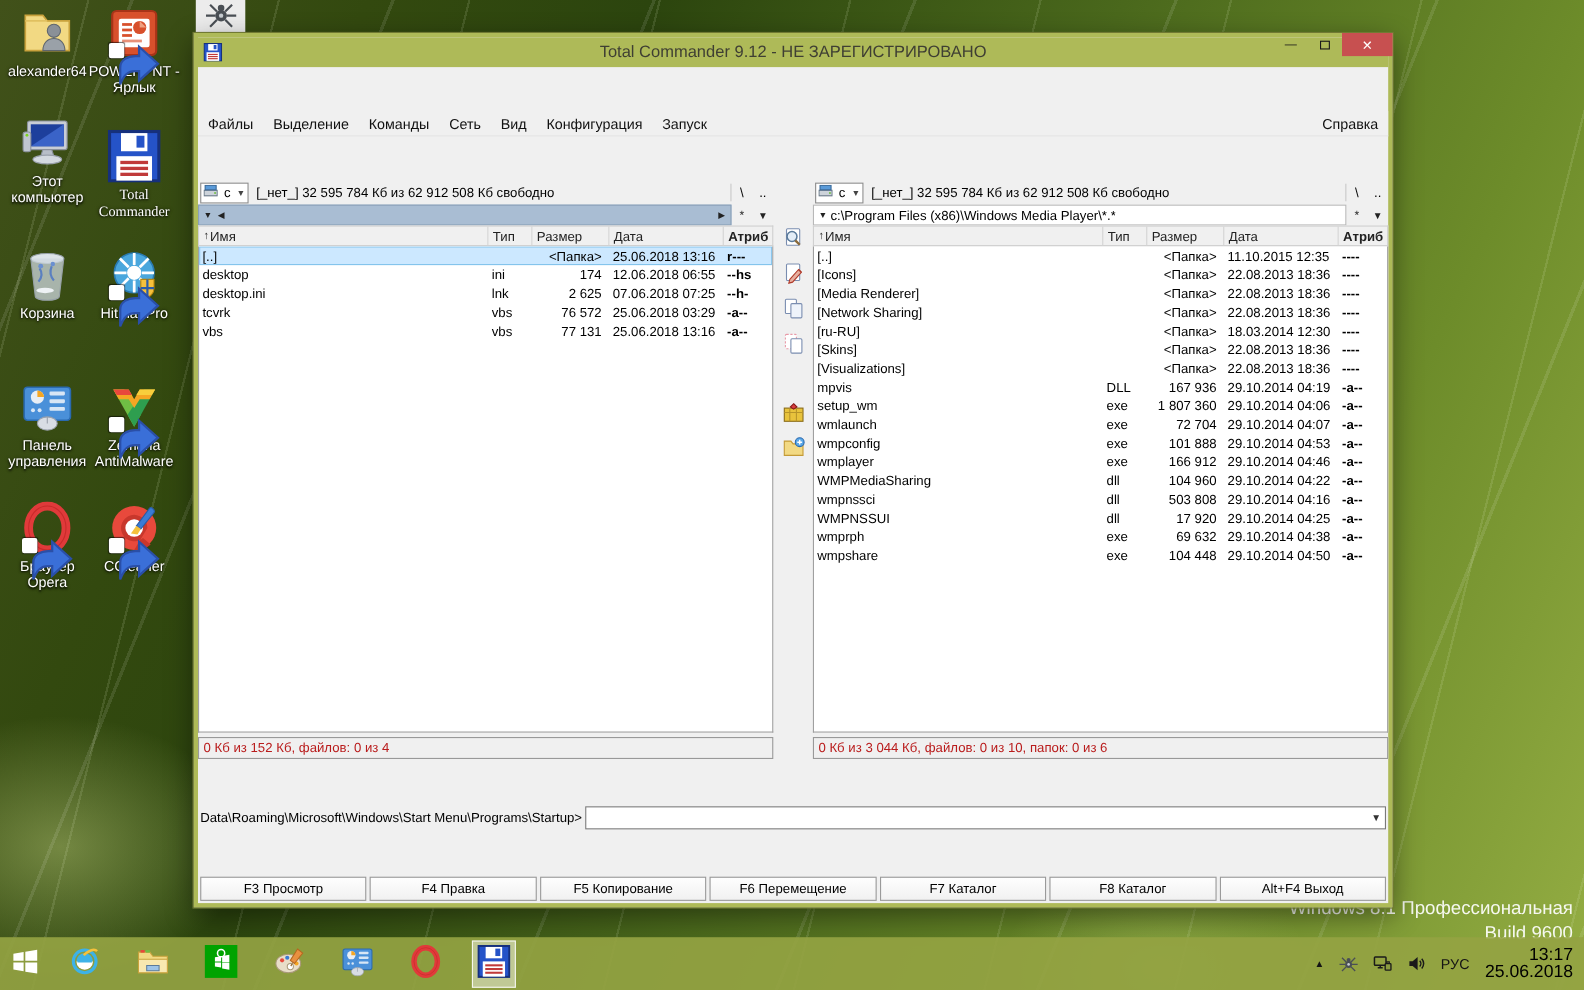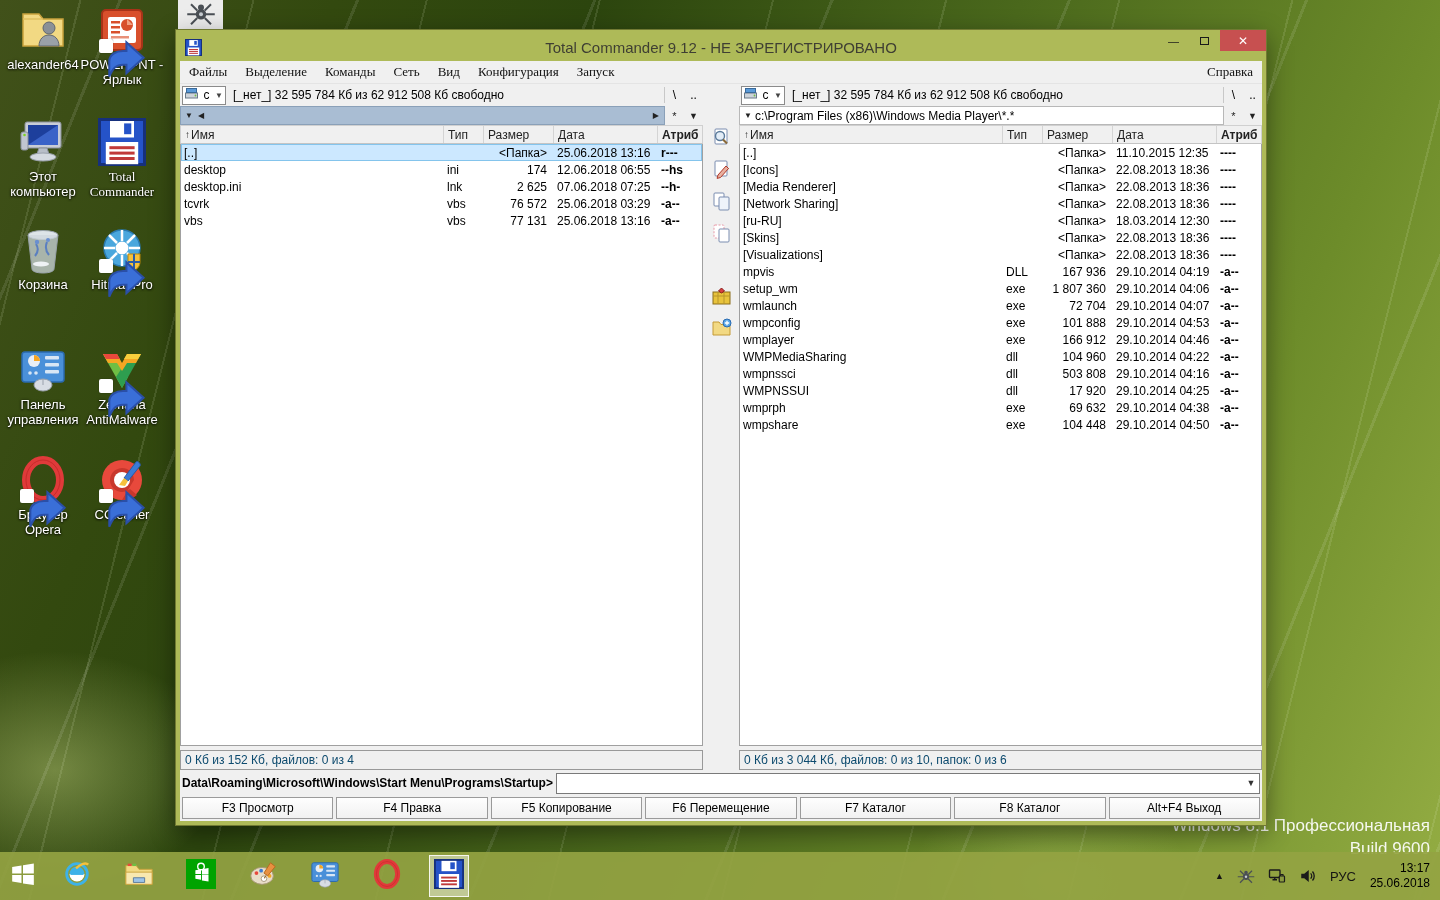--- a/index.html
+++ b/index.html
@@ -31,33 +31,33 @@
   .drweb-top { position:absolute; left:178px; top:-6px; width:45px; height:42px;
     background:#ececec; border-radius:4px; display:flex; align-items:center; justify-content:center; }
   .drweb-top svg { width:30px; height:30px; }
 
   .watermark { position:absolute; right:10px; top:814px; text-align:right; z-index:1;
     color:rgba(255,255,255,0.92); font-size:17px; line-height:23px; }
 
   
   .tc-window { position:absolute; left:176px; top:30px; width:1090px; height:795px; z-index:5;
     background:#f0f0f0; border:4px solid #aeba58; outline:1px solid #717a33;
-    display:flex; flex-direction:column; box-shadow:0 8px 24px rgba(0,0,0,0.45); }
+    display:flex; flex-direction:column; box-shadow:0 8px 24px rgba(0,0,0,0.45);gap:40px; }
   .titlebar { height:27px; background:#aeba58; display:flex; align-items:center; position:relative; flex:none; }
   .titlebar .wicon { margin-left:5px; width:17px; height:17px; }
   .titlebar .ttl { position:absolute; left:0; right:0; text-align:center; font-size:15px; color:#3f3f33; }
   .cap-btns { position:absolute; right:-4px; top:-4px; display:flex; }
   .cap { width:31px; height:21px; display:flex; align-items:center; justify-content:center;
     font-size:11px; color:#1a1a1a; }
   .cap.close { width:46px; background:#c75050; color:#fff; font-size:12px; }
   .cap .maxbox { width:9px; height:8px; border:1px solid #1a1a1a; display:block; }
 
   .menubar { height:23px; background:#f0f0f0; display:flex; align-items:center; font-size:13px;
     color:#111; flex:none; border-bottom:1px solid #e4e4e4; }
-  .menubar .mi { padding:3px 9px;font-family:Liberation Serif, serif; }
+  .menubar .mi { padding:3px 9px; }
   .menubar .spacer { flex:1; }
 
   .main { flex:1; display:flex; min-height:0; }
   .panelcol { width:523px; display:flex; flex-direction:column; min-height:0; }
   .midcol { width:36px; flex:none; display:flex; flex-direction:column; align-items:center; padding-top:42px; }
   .midcol .tb { width:26px; height:26px; margin-bottom:6px; display:flex; align-items:center; justify-content:center; }
   .midcol .tb svg { width:21px; height:21px; }
   .midcol .gap { height:30px; }
 
   .drivebar { height:22px; display:flex; align-items:center; font-size:12px; flex:none; }
@@ -95,24 +95,24 @@
   .filelist { flex:1; background:#fff; border:1px solid #a0a0a0; border-top:none; overflow:hidden; }
   .frow { height:17px; display:flex; align-items:center; font-size:12px; color:#000; border:1px solid transparent; }
   .frow.sel { background:#cce8ff; border-color:#84c4ec; }
   .frow .c-name { display:flex; align-items:center; padding-left:2px; overflow:hidden; white-space:nowrap; }
   .frow .c-type { padding-left:4px; }
   .frow .c-size { text-align:right; padding-right:6px; }
   .frow .c-date { padding-left:4px; }
   .frow .c-attr { padding-left:4px; }
 
   .statusbar { height:20px; margin-top:4px; background:#f0f0f0; border:1px solid #999;
-    font-size:12px; color:#0c4a6e; display:flex; align-items:center; padding-left:4px; flex:none; }
+    font-size:12px; color:#b91c1c; display:flex; align-items:center; padding-left:4px; flex:none; }
 
   .cmdrow { height:26px; display:flex; align-items:center; padding:2px 2px; flex:none; font-size:12px; }
-  .cmdrow .lbl { white-space:nowrap; padding-right:3px;font-weight:bold; }
+  .cmdrow .lbl { white-space:nowrap; padding-right:3px; }
   .cmdcombo { flex:1; height:21px; background:#fff; border:1px solid #7a7a7a; display:flex; align-items:center; }
   .cmdcombo input { flex:1; border:none; outline:none; height:17px; font-size:12px; background:transparent; }
   .cmdcombo .dd { width:16px; text-align:center; font-size:9px; color:#333; }
 
   .fkeys { height:25px; display:flex; gap:3px; padding:1px 2px 2px; flex:none; }
   .fk { flex:1; background:linear-gradient(#fefefe,#f1f1f1); border:1px solid #9a9a9a;
     font-size:12px; color:#000; display:flex; align-items:center; justify-content:center; }
 
   
   .taskbar { position:absolute; left:0; bottom:0; width:100%; height:48px; z-index:10;
@@ -122,21 +122,21 @@
   .tb-app { width:62px; height:48px; display:flex; align-items:center; justify-content:center; }
   .tb-app svg { width:30px; height:30px; }
   .tb-app.active { width:62px; }
   .tb-app.active .hl { background:rgba(255,255,255,0.45); border:1px solid rgba(255,255,255,0.85);
     padding:3px 4px; display:flex; }
   .tray { margin-left:auto; display:flex; align-items:center; padding-right:10px; }
   .tray .titem { margin-left:13px; display:flex; align-items:center; color:#141414; }
   .tray .caret { font-size:9px; }
   .tray svg { width:18px; height:18px; }
   .tray .lang { font-size:13px; }
-  .tray .clock { font-size:12px; text-align:right; line-height:15px; margin-left:14px; }
+  .tray .clock { font-size:16px; text-align:right; line-height:15px; margin-left:14px; }
 </style>
 </head>
 <body>
 
 <div class="desktop">
 
   <div id="desktop-icons">
       <div class="dicon" style="left: 0px; top: 6px;">
         <div class="art"><svg viewBox="0 0 48 48">
             <path d="M4 8h16l4 5h20v27H4z" fill="#f2d983" stroke="#c9a23d" stroke-width="1.5"></path>
@@ -155,21 +155,21 @@
             <rect x="13" y="15" width="9" height="2.5" fill="#d8502c"></rect>
             <rect x="13" y="20" width="9" height="2.5" fill="#d8502c"></rect>
             <rect x="13" y="25" width="9" height="2.5" fill="#d8502c"></rect>
             <rect x="13" y="30" width="18" height="2.5" fill="#e89078"></rect>
           </svg><span class="sc-arrow"><svg viewBox="0 0 14 14">
               <path d="M3 11V6.5C3 4.5 5 3.5 7 3.5H8V1l5 4.5L8 10V7.5H7c-2 0-3 1-4 3.5z" fill="#3a6fd8" stroke="#2a4fa8" stroke-width="0.6"></path>
             </svg></span></div>
         <div class="lbl">POWERPNT -
 Ярлык</div>
       </div>
-      <div class="dicon" style="left: 0px; top: 118px;">
+      <div class="dicon" style="left: 0px; top: 106px;">
         <div class="art"><svg viewBox="0 0 48 48">
             <rect x="6" y="4" width="36" height="26" rx="2" fill="#c8cdd6" stroke="#8a919c"></rect>
             <rect x="9" y="7" width="30" height="20" fill="#1d3f9c"></rect>
             <path d="M9 27 39 7v20z" fill="#3a63c8"></path>
             <path d="M20 30h8l2 6h-12z" fill="#b8bec8" stroke="#8a919c"></path>
             <ellipse cx="24" cy="39" rx="13" ry="4" fill="#d4d9e0" stroke="#9aa1ac"></ellipse>
             <rect x="2" y="14" width="7" height="18" rx="2" fill="#c0c6d0" stroke="#8a919c"></rect>
             <circle cx="5.5" cy="17" r="1.3" fill="#7ed321"></circle>
           </svg></div>
         <div class="lbl">Этот

